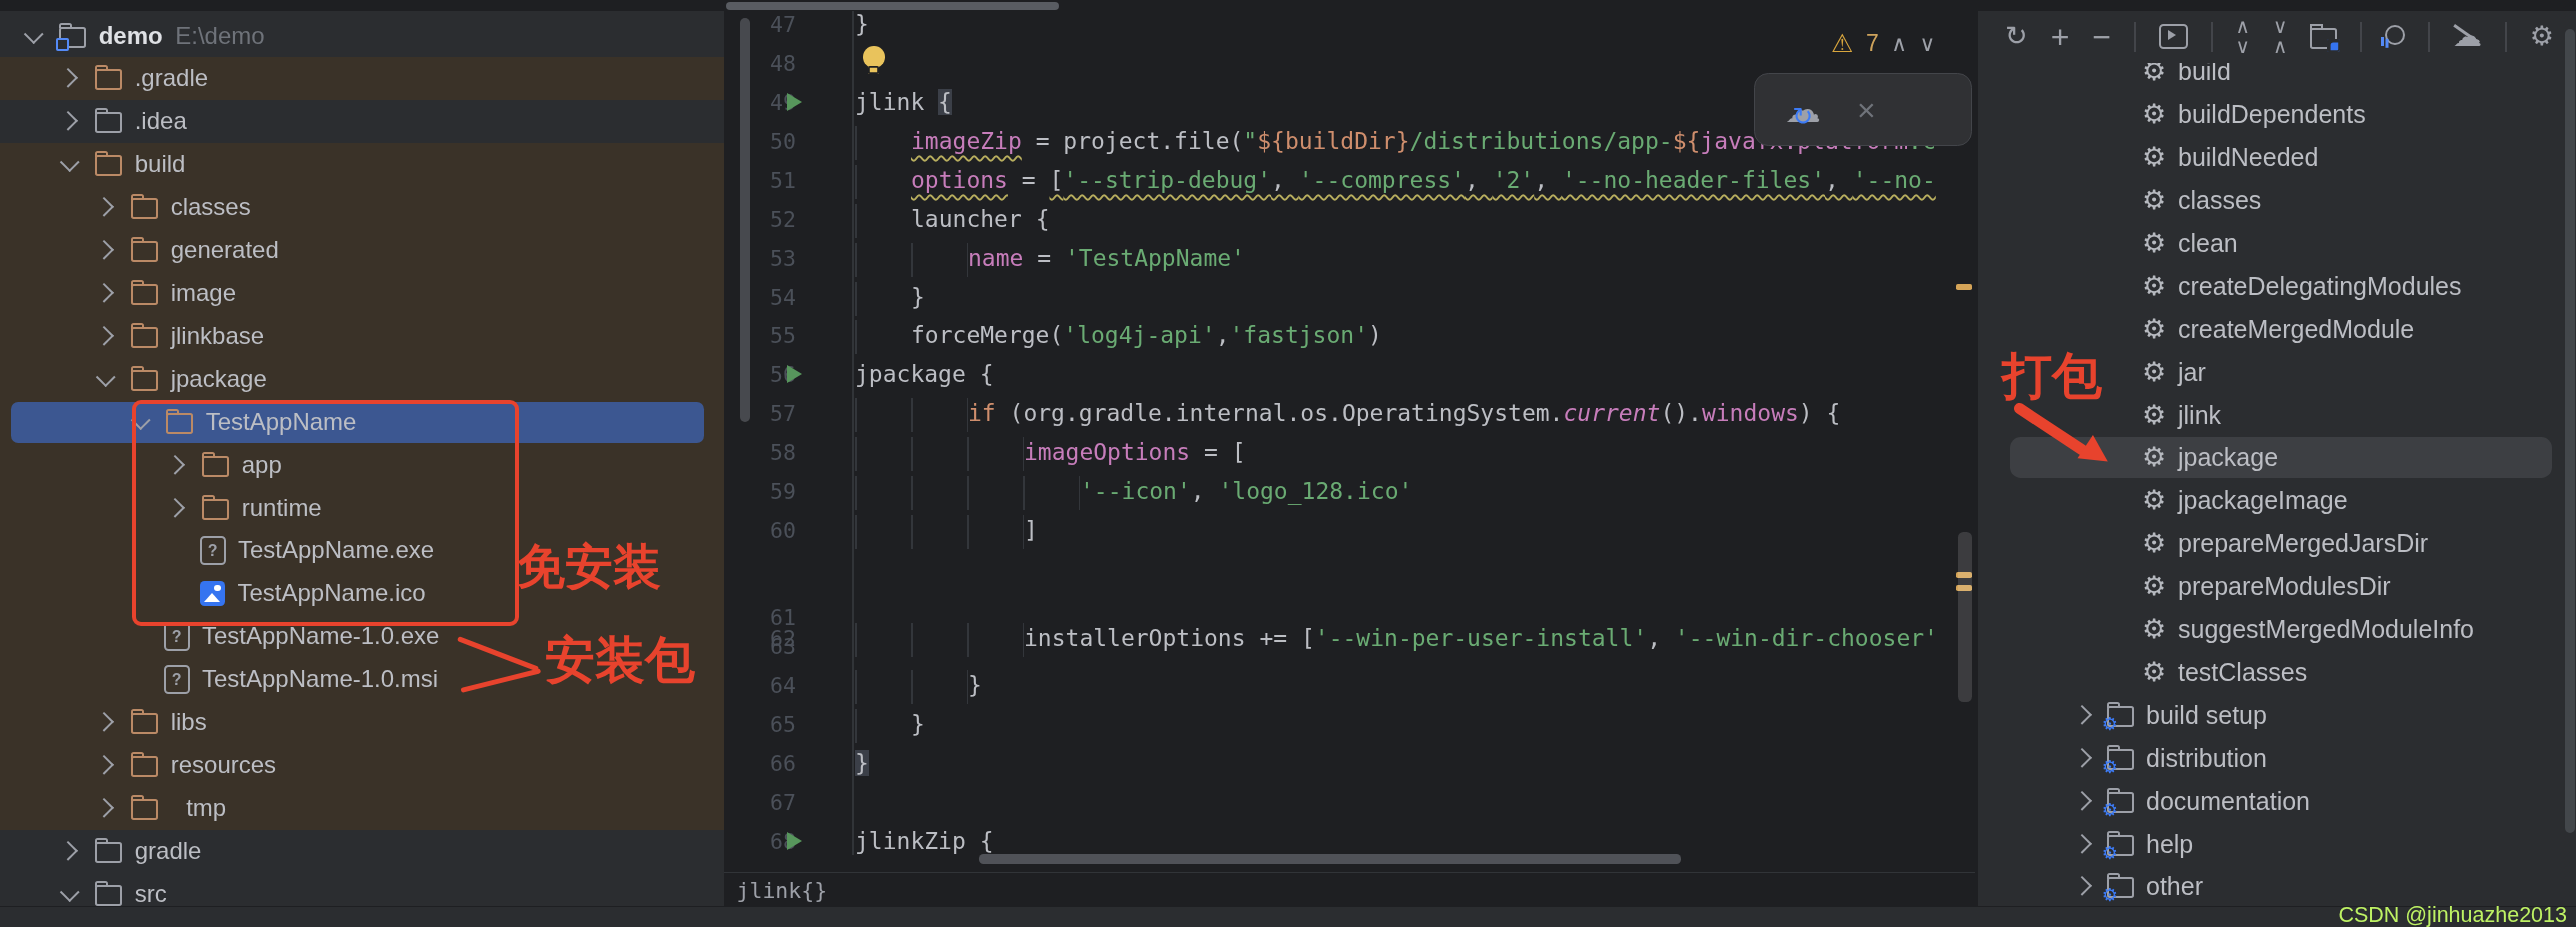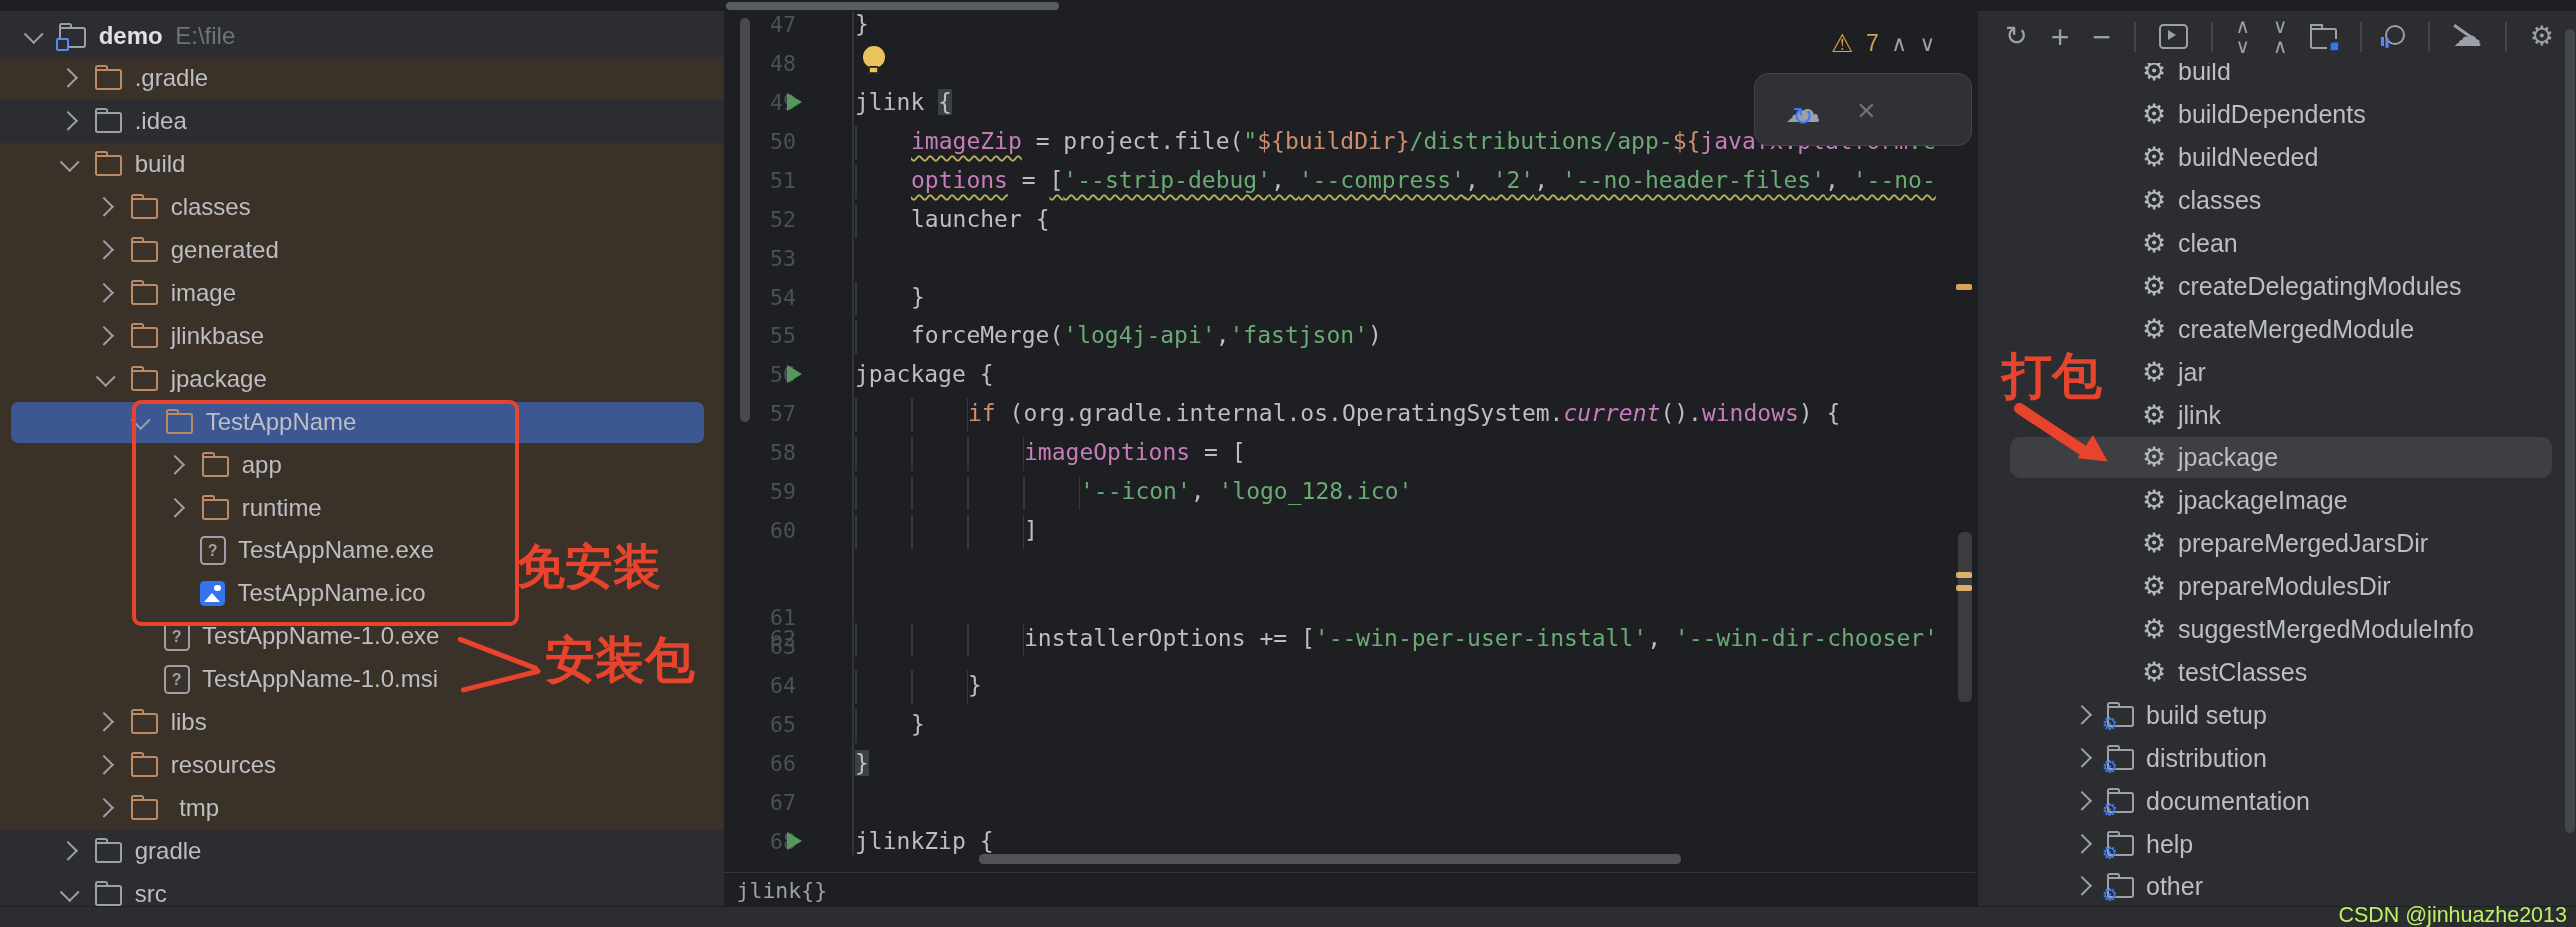--- a/index.html
+++ b/index.html
@@ -104,21 +104,21 @@
 <div id="root">
 
   <div id="project-panel">
     <div id="tree-rows">
         <div class="trow" style="top: 3.6px;">
           <div class="inner">
             <span class="chev open" style="margin-left:25px"></span>
             <span style="margin-left:20.6px"></span>
             <span class="icn icn-project"></span>
             <span class="tlabel b" style="margin-left:12.5px">demo</span>
-            <span class="tpath">E:\file</span>
+            <span class="tpath">E:\demo</span>
           </div>
         </div>
         <div class="trow excluded" style="top: 46px;">
           <div class="inner">
             <span class="chev closed" style="margin-left:61px"></span>
             <span style="margin-left:20.6px"></span>
             <span class="icn icn-folder"></span>
             <span class="tlabel" style="margin-left:12.5px">.gradle</span>
           </div>
         </div>
@@ -244,21 +244,21 @@
             <span style="margin-left:20.6px"></span>
             <span class="icn icn-folder"></span>
             <span class="tlabel" style="margin-left:12.5px">resources</span>
           </div>
         </div>
         <div class="trow excluded" style="top: 776px;">
           <div class="inner">
             <span class="chev closed" style="margin-left:97px"></span>
             <span style="margin-left:20.6px"></span>
             <span class="icn icn-folder"></span>
-            <span class="tlabel" style="margin-left:21px">tmp</span>
+            <span class="tlabel" style="margin-left:28px">tmp</span>
           </div>
         </div>
         <div class="trow" style="top: 819px;">
           <div class="inner">
             <span class="chev closed" style="margin-left:61px"></span>
             <span style="margin-left:20.6px"></span>
             <span class="icn icn-folder gray"></span>
             <span class="tlabel" style="margin-left:12.5px">gradle</span>
           </div>
         </div>
@@ -298,20 +298,21 @@
         <div class="cline" style="top: 161px;">
           <span class="lnum">51</span>
           <span class="codeln"><span class="ind" style="width:56px"></span><span class="p u">options</span><span class="d"> = </span><span class="d u">[</span><span class="s u">'--strip-debug'</span><span class="d u">, </span><span class="s u">'--compress'</span><span class="d u">, </span><span class="s u">'2'</span><span class="d u">, </span><span class="s u">'--no-header-files'</span><span class="d u">, </span><span class="s u">'--no-</span></span>
         </div>
         <div class="cline" style="top: 200px;">
           <span class="lnum">52</span>
           <span class="codeln"><span class="ind" style="width:56px"></span><span class="d">launcher </span><span class="d">{</span></span>
         </div>
         <div class="cline" style="top: 239px;">
           <span class="lnum">53</span>
+          <span class="codeln"><span class="ind" style="width:113px"></span><span class="p">name</span><span class="d"> = </span><span class="s">'TestAppName'</span></span>
         </div>
         <div class="cline" style="top: 278px;">
           <span class="lnum">54</span>
           <span class="codeln"><span class="ind" style="width:56px"></span><span class="d">}</span></span>
         </div>
         <div class="cline" style="top: 316px; padding-left: 48px;">
           <span class="lnum">55</span>
           <span class="codeln"><span class="ind" style="width:56px"></span><span class="d">forceMerge(</span><span class="s">'log4j-api'</span><span class="d">,</span><span class="s">'fastjson'</span><span class="d">)</span></span>
         </div>
         <div class="cline" style="top: 355px;">

